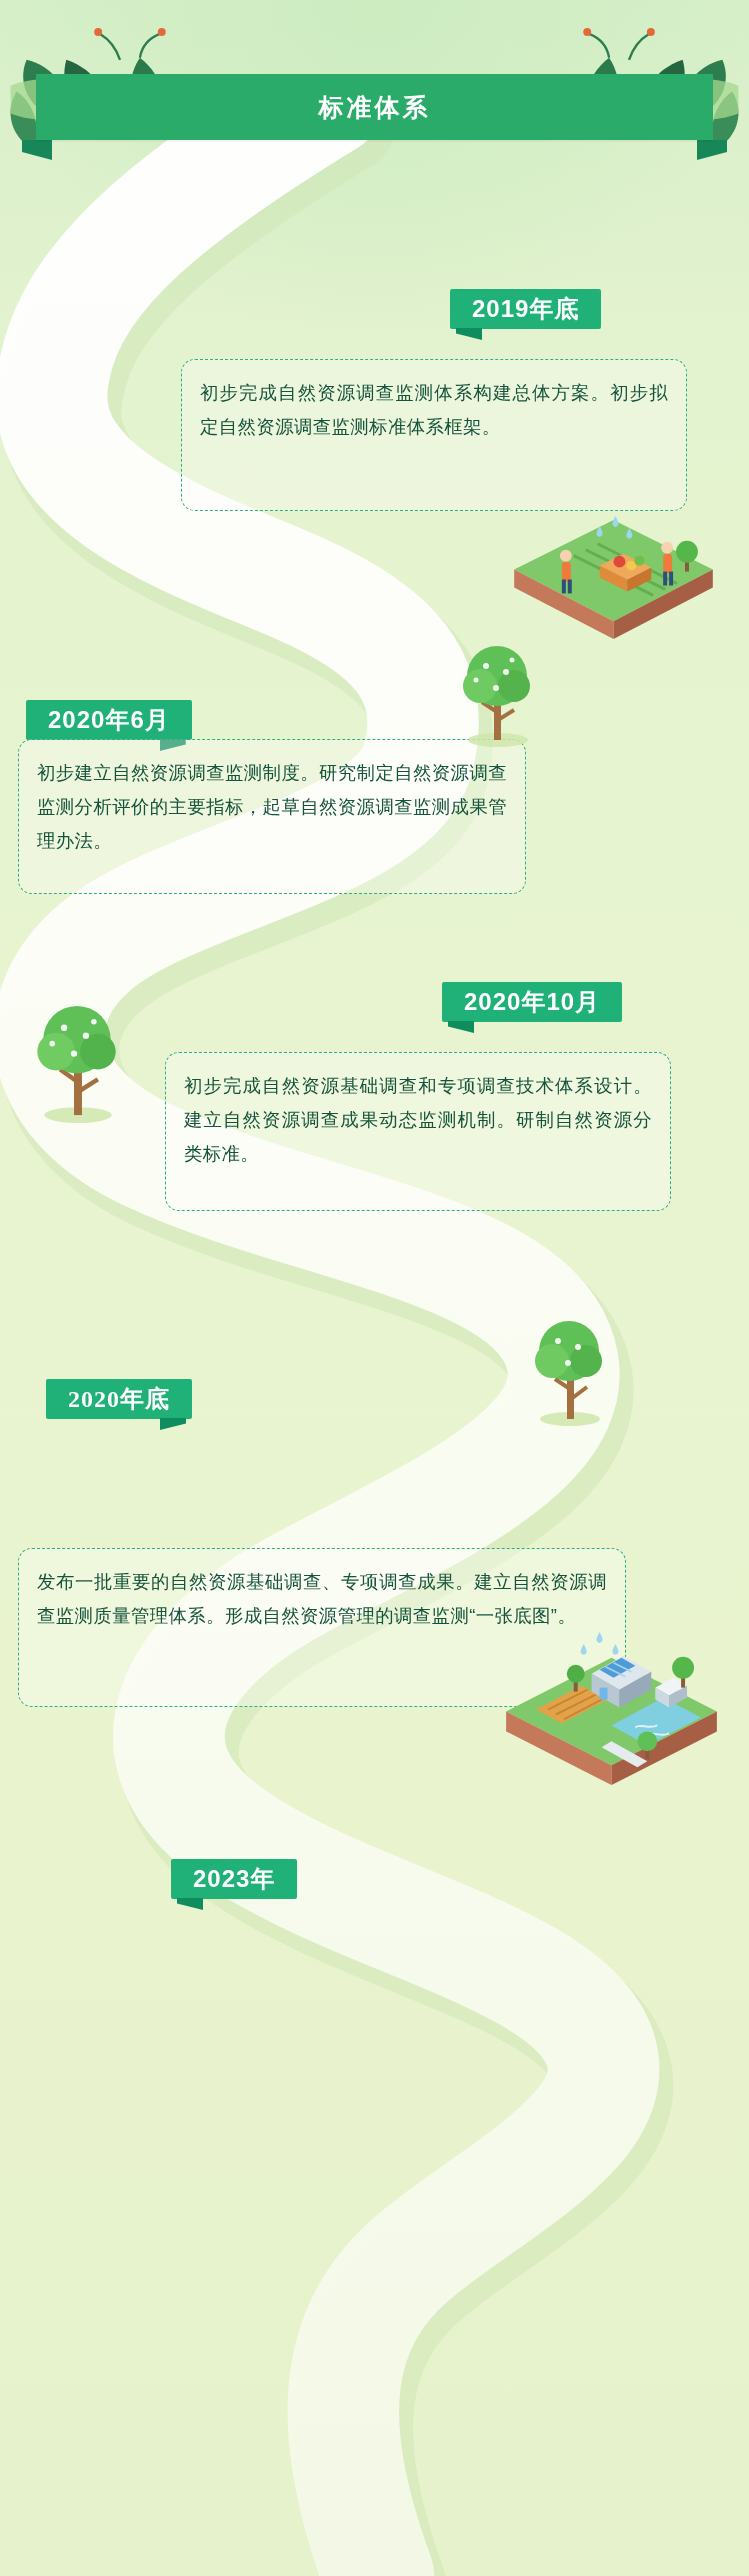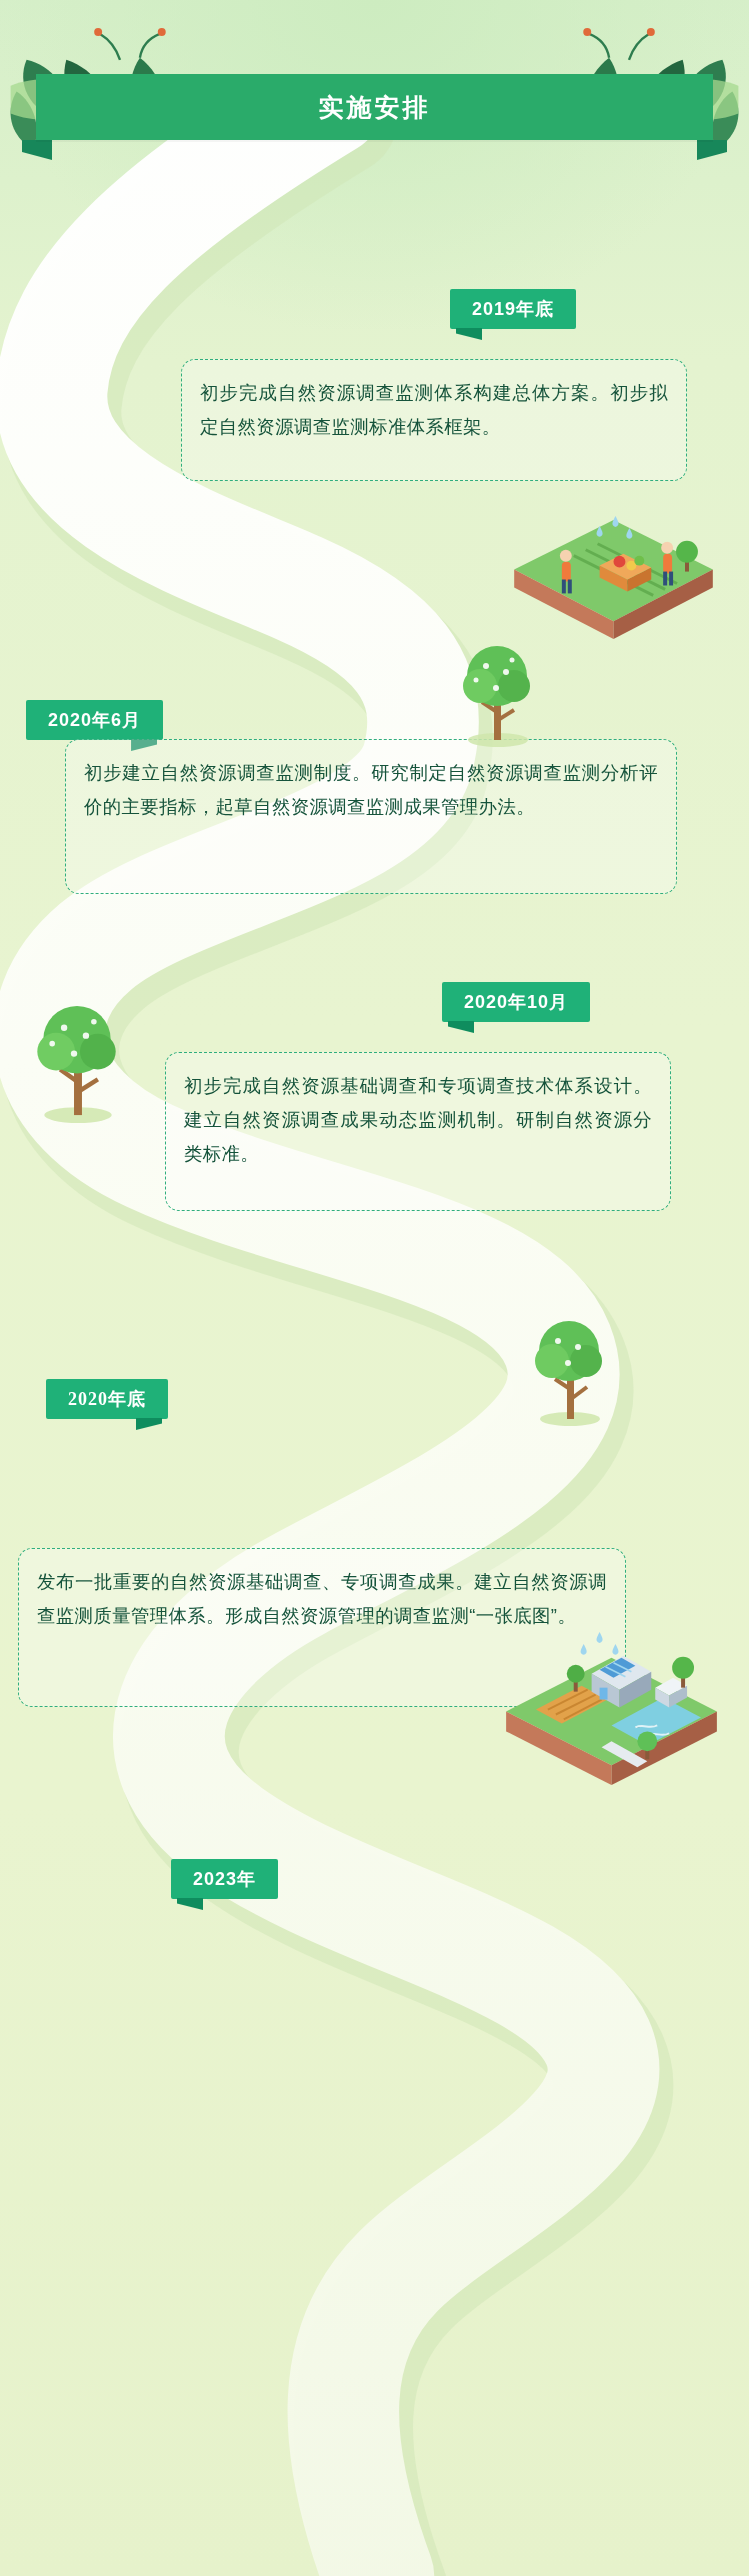--- a/index.html
+++ b/index.html
@@ -72,21 +72,21 @@
   
   .chip {
     position: absolute;
     height: 40px;
     background: #1fb178;
     color: #fff;
     display: flex;
     align-items: center;
     justify-content: center;
     padding: 0 22px;
-    font-size: 18px;
+    font-size: 24px;
     font-weight: bold;
     letter-spacing: 1px;
     border-radius: 2px;
   }
   .chip.tail-left::after {
     content: "";
     position: absolute;
     left: 6px; bottom: -11px;
     width: 26px; height: 12px;
     background: #0f8d5e;
@@ -198,27 +198,27 @@
 
       <path d="M10 60 C 40 48, 90 52, 120 70 C 90 96, 40 100, 10 88 Z" fill="#a6d98f" opacity="0.75"></path>
       <path d="M742 60 C 712 48, 662 52, 632 70 C 662 96, 712 100, 742 88 Z" fill="#a6d98f" opacity="0.75"></path>
     </svg>
 
     <div class="ribbon-tail-l"></div>
     <div class="ribbon-tail-r"></div>
 
     <div class="banner-ribbon">
       <div class="banner-ribbon-inner">
-        <span class="banner-title">实施安排</span>
+        <span class="banner-title">标准体系</span>
       </div>
     </div>
   </div>
 
   <div class="chip tail-left" style="left:450px; top:289px;">2019年底</div>
-  <div class="card" style="left:181px; top:359px; width:506px; height:122px;">
+  <div class="card" style="left:181px; top:359px; width:506px; height:152px;">
     <p>初步完成自然资源调查监测体系构建总体方案。初步拟定自然资源调查监测标准体系框架。</p>
   </div>
 
   <svg class="scene" style="left:504px; top:510px;" width="219" height="144" viewBox="0 0 220 145" xmlns="http://www.w3.org/2000/svg">
 
     <path d="M110 10 L210 60 L110 112 L10 60 Z" fill="#7fc96a"></path>
     <path d="M10 60 L110 112 L110 130 L10 78 Z" fill="#c4795a"></path>
     <path d="M210 60 L110 112 L110 130 L210 78 Z" fill="#a65f45"></path>
 
     <g stroke="#5faa4c" stroke-width="3" opacity="0.85">
@@ -254,21 +254,21 @@
     </g>
 
     <g fill="#9fd6ef">
       <path d="M96 16 C 99 22, 101 25, 96 27 C 91 25, 93 22, 96 16 Z"></path>
       <path d="M112 6 C 115 12, 117 15, 112 17 C 107 15, 109 12, 112 6 Z"></path>
       <path d="M126 18 C 129 24, 131 27, 126 29 C 121 27, 123 24, 126 18 Z"></path>
     </g>
   </svg>
 
   <div class="chip tail-right" style="left:26px; top:700px;">2020年6月</div>
-  <div class="card" style="left:18px; top:739px; width:612px; height:155px;margin-left:47px;">
+  <div class="card" style="left:18px; top:739px; width:508px; height:155px;">
     <p>初步建立自然资源调查监测制度。研究制定自然资源调查监测分析评价的主要指标，起草自然资源调查监测成果管理办法。</p>
   </div>
 
   <svg class="tree" style="left:450px; top:636px;" width="96" height="112" viewBox="0 0 96 112" xmlns="http://www.w3.org/2000/svg">
     <ellipse cx="48" cy="104" rx="30" ry="7" fill="#cfe6ab" opacity="0.85"></ellipse>
     <rect x="44" y="62" width="7" height="42" fill="#a4703f"></rect>
     <path d="M47 76 L32 66" stroke="#a4703f" stroke-width="4"></path>
     <path d="M48 84 L64 74" stroke="#a4703f" stroke-width="4"></path>
     <circle cx="47" cy="40" r="30" fill="#5fc057"></circle>
     <circle cx="30" cy="50" r="17" fill="#6fcb61"></circle>

